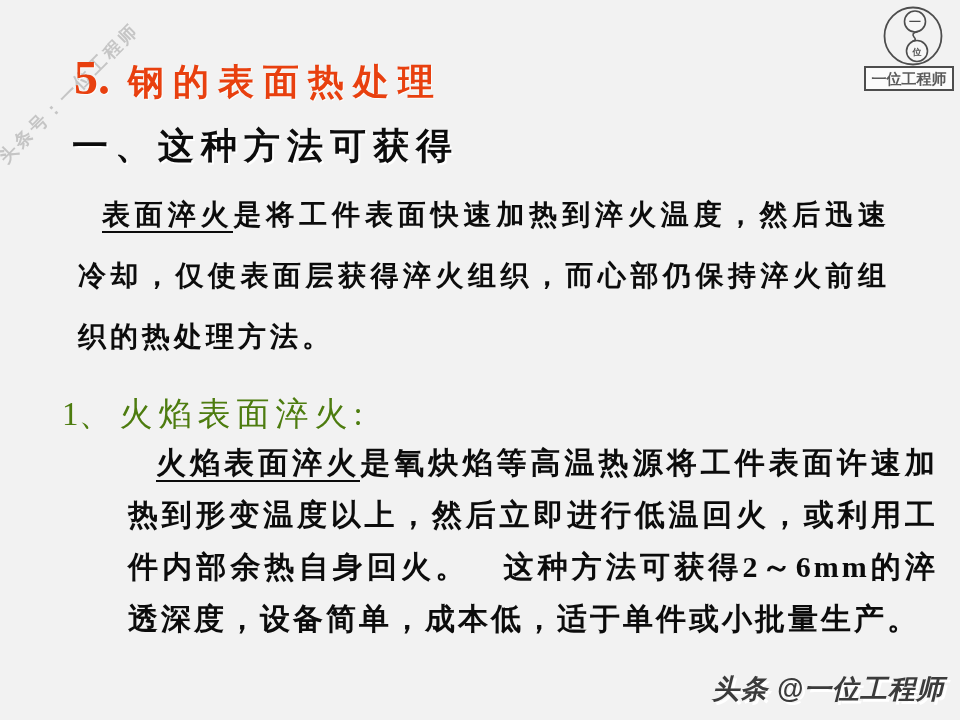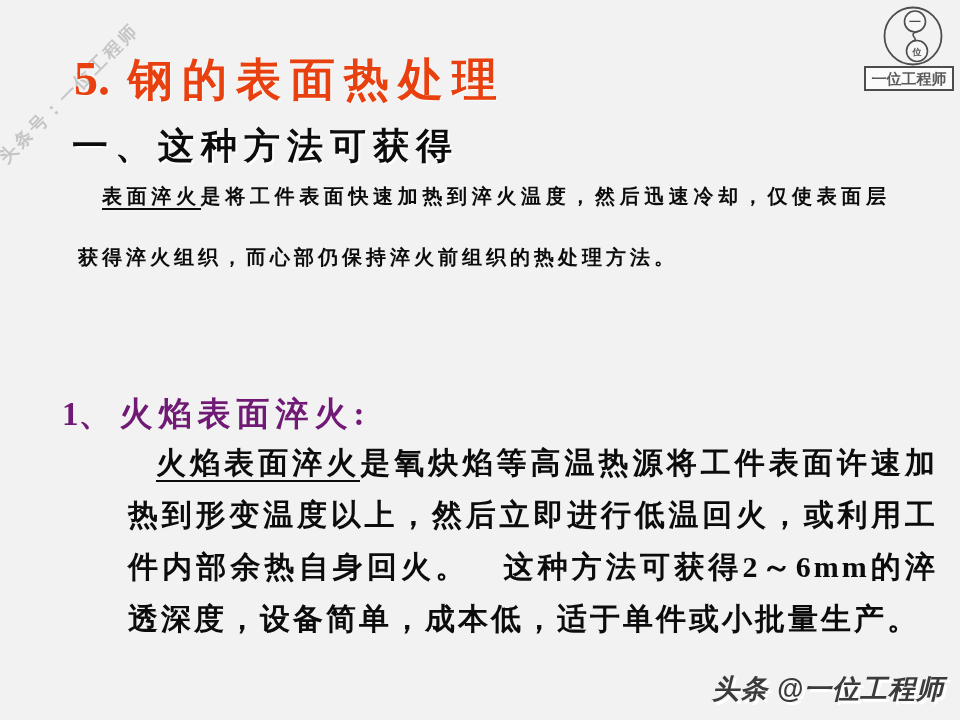--- a/index.html
+++ b/index.html
@@ -49,21 +49,21 @@
     font-weight: bold;
     white-space: nowrap;
     text-shadow: 1px 1px 0 rgba(255,255,255,0.8);
   }
   .title .t-num {
     font-size: 48px;
     font-family: "Liberation Serif", serif;
     margin-right: 18px;
   }
   .title .t-text {
-    font-size: 45px;
+    font-size: 36px;
     letter-spacing: 9px;
   }
 
   
   .section-heading {
     position: absolute;
     left: 72px;
     top: 122px;
     font-size: 36px;
     font-weight: bold;
@@ -75,23 +75,23 @@
 
   
   .para {
     position: absolute;
     color: #0c0c0c;
     font-weight: bold;
     text-align: justify;
   }
   .para-1 {
     left: 78px;
-    top: 166px;
+    top: 184px;
     width: 812px;
-    font-size: 20px;
+    font-size: 28px;
     line-height: 61px;
     letter-spacing: 4px;
     text-indent: 24px;
   }
   .para-2 {
     left: 84px;
     top: 437px;
     width: 810px;
     font-size: 30px;
     line-height: 52px;
@@ -104,22 +104,22 @@
     padding-bottom: 1px;
   }
   .serif-measure { font-family: "Liberation Serif", serif; }
 
   
   .subsection-heading {
     position: absolute;
     left: 62px;
     top: 392px;
     font-size: 33px;
-    font-weight: bold;
-    color: #701a75;
+    font-weight: normal;
+    color: #4d7c0f;
     white-space: nowrap;
   }
   .subsection-heading .s-num {
     font-family: "Liberation Serif", serif;
     margin-right: 8px;
   }
   .subsection-heading .s-label { letter-spacing: 6px; }
 
   
   .footer {

